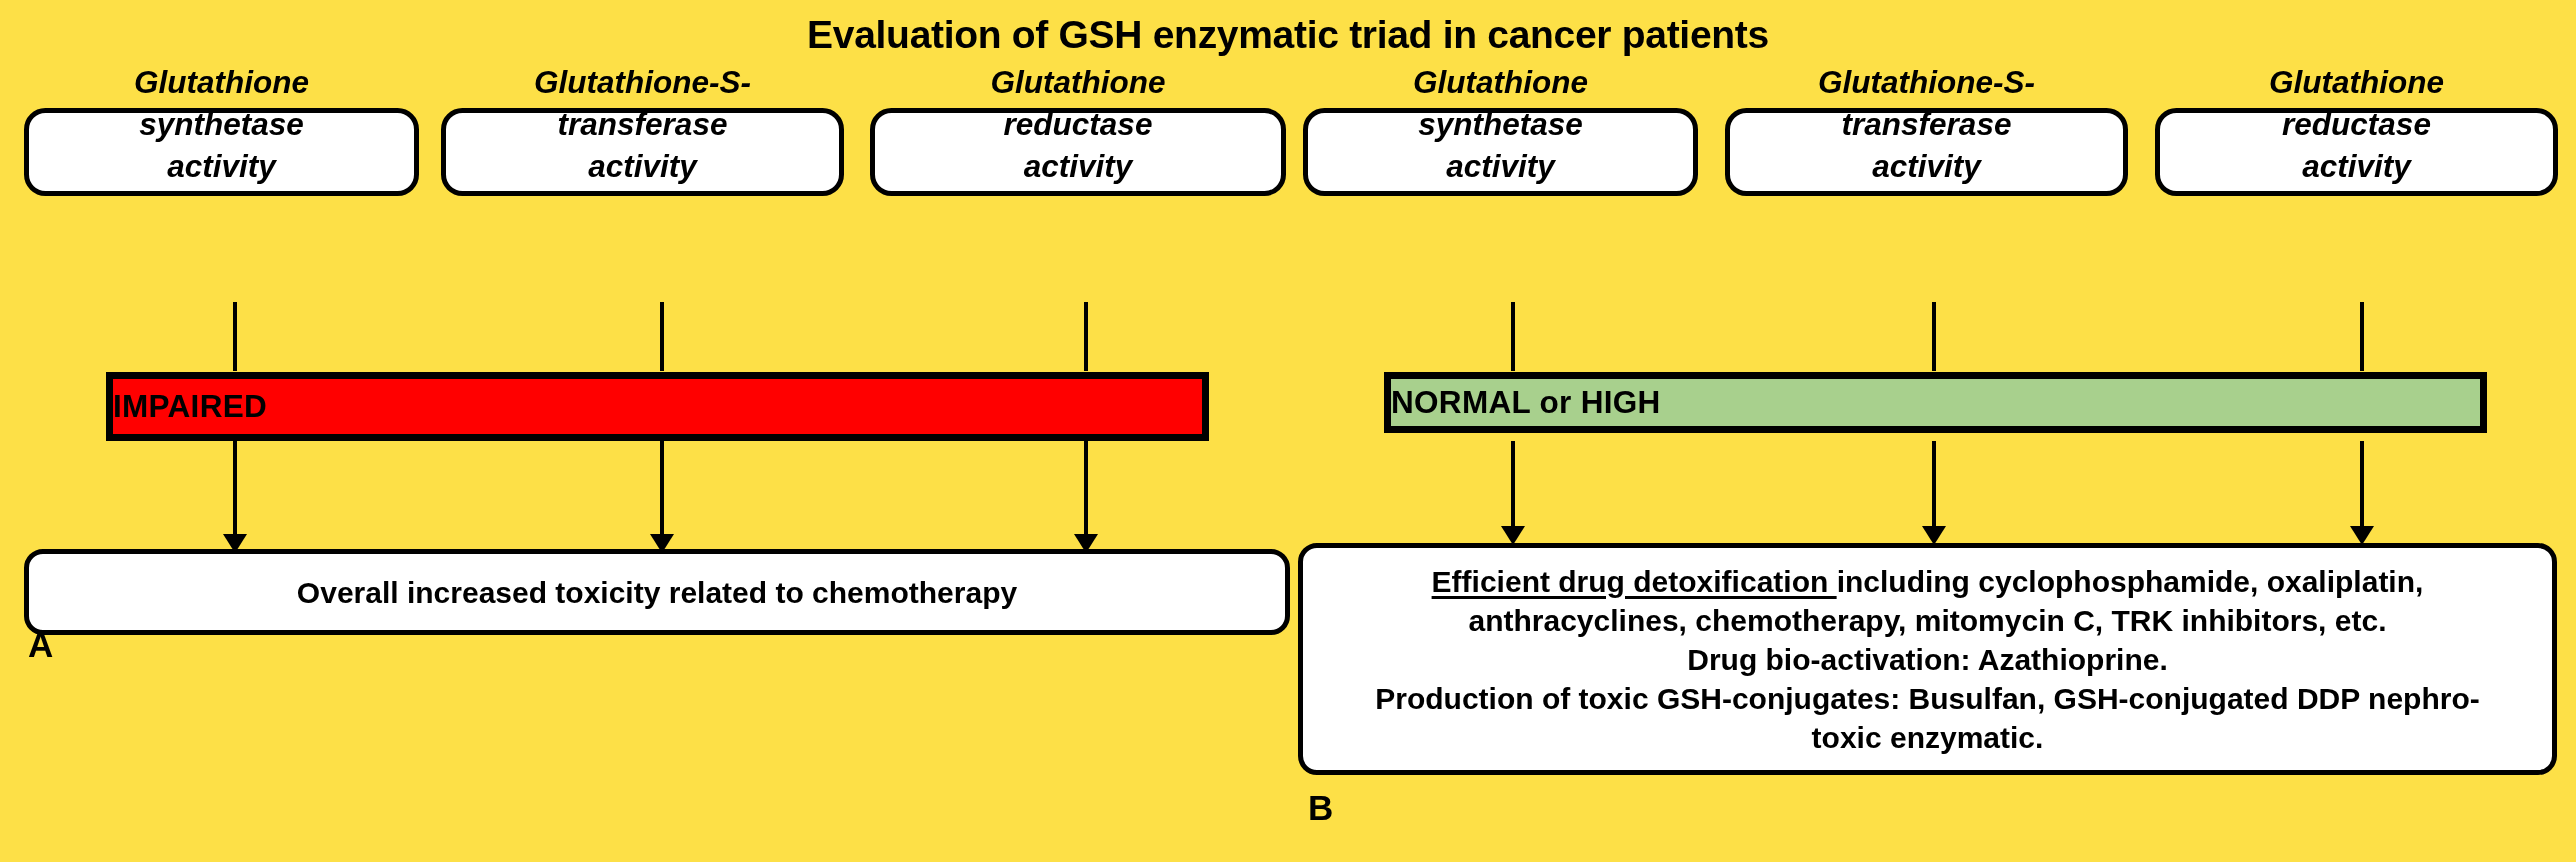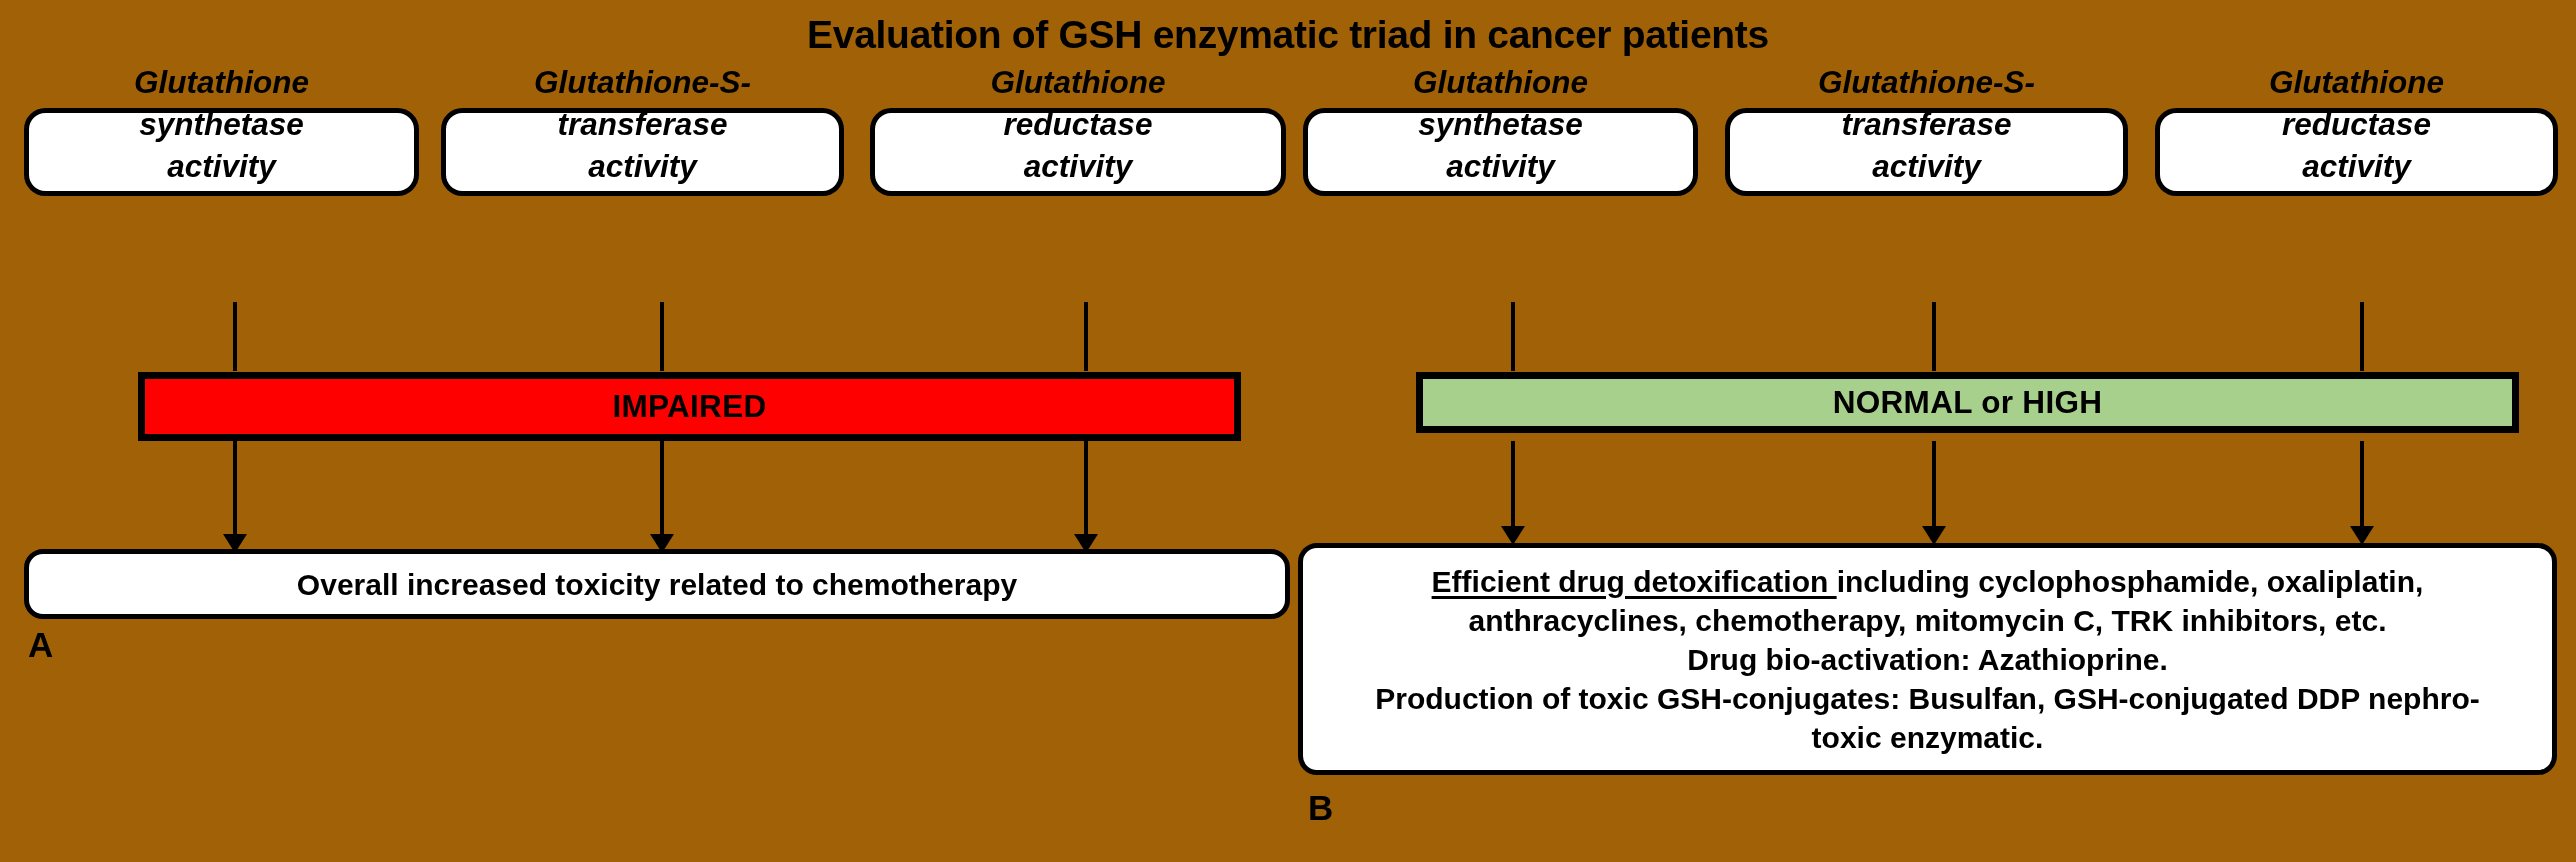--- a/index.html
+++ b/index.html
@@ -7,21 +7,21 @@
     padding: 0;
     background: #ffffff;
   }
   body {
     font-family: "Liberation Sans", sans-serif;
   }
   #page {
     position: relative;
     width: 2576px;
     height: 863px;
-    background: #a16207;
+    background: #fde047;
     overflow: hidden;
   }
 
   
   .figure-title {
     position: absolute;
     left: 0;
     top: 12.6px;
     width: 2576px;
     text-align: center;
@@ -51,26 +51,25 @@
     font-style: italic;
   }
 
   
   .status-bar {
     position: absolute;
     box-sizing: border-box;
     border: 7px solid #000000;
     display: flex;
     align-items: center;
-    justify-content: center;
+    justify-content: flex-start;
     font-size: 31.5px;
     font-weight: bold;
     color: #000000;
     letter-spacing: 0.3px;
-    margin-left: 32px;
   }
 
   
   .outcome-box {
     position: absolute;
     box-sizing: border-box;
     border: 5.7px solid #000000;
     border-radius: 19px;
     background: #ffffff;
     display: flex;
@@ -156,21 +155,21 @@
 
   <div class="arrow-line" style="left:233px; top:441px; height:96px;"></div>
   <div class="arrow-head" style="left:223px; top:534px;"></div>
 
   <div class="arrow-line" style="left:660px; top:441px; height:96px;"></div>
   <div class="arrow-head" style="left:650px; top:534px;"></div>
 
   <div class="arrow-line" style="left:1084px; top:441px; height:96px;"></div>
   <div class="arrow-head" style="left:1074px; top:534px;"></div>
 
-  <div class="outcome-box" style="left:24px; top:549px; width:1266px; height:70px;">
+  <div class="outcome-box" style="left:24px; top:549px; width:1266px; height:86px;">
     <span>Overall increased toxicity related to chemotherapy</span>
   </div>
 
   <div class="panel-letter" style="left:28px; top:625px;">A</div>
 
   <div class="enzyme-box" style="left:1303px; top:108px; width:395px; height:88px;">
     <span style="white-space:pre-line;">Glutathione
 synthetase
 activity</span>
   </div>

